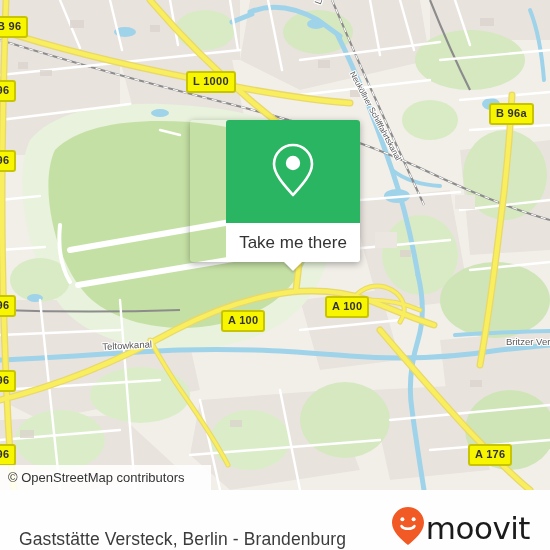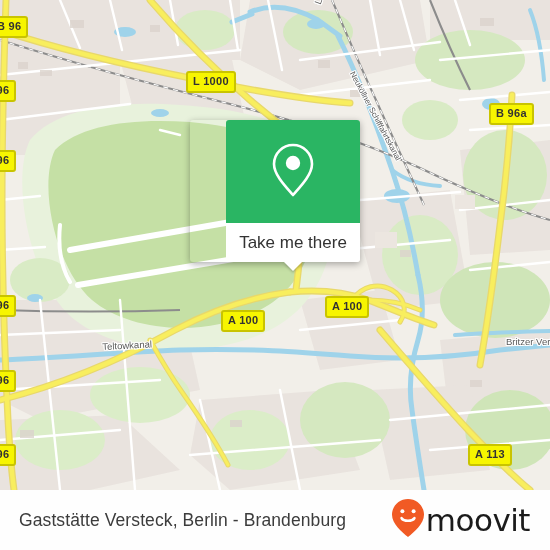--- a/index.html
+++ b/index.html
@@ -93,21 +93,21 @@
     border-right: 9px solid transparent;
     border-top: 9px solid #ffffff;
     filter: drop-shadow(0 2px 1px rgba(0,0,0,.18));
   }
 
   
   #footer {
     position: absolute; left: 0; top: 490px;
     width: 550px; height: 60px;
     background: rgba(255,255,255,.93);
-    display: flex; align-items: center; justify-content: space-between;
+    display: flex; align-items: flex-end; justify-content: space-between;
     padding: 0 20px 0 19px;
     overflow: hidden;
   }
   #footer-title {
     color: #3c3c3c;
     font-size: 17.5px;
     white-space: nowrap;
     letter-spacing: .1px;
   }
   #logo { display: flex; align-items: center; gap: 1px; }
@@ -321,31 +321,32 @@
         <div class="shield" style="left: -10px; top: 16px;">B 96</div>
         <div class="shield" style="left: -22px; top: 80px;">B 96</div>
         <div class="shield" style="left: 186px; top: 62px; margin-top: 9px;">L 1000</div>
         <div class="shield" style="left: 489px; top: 103px;">B 96a</div>
         <div class="shield" style="left: -22px; top: 150px;">B 96</div>
         <div class="shield" style="left: -22px; top: 295px;">B 96</div>
         <div class="shield" style="left: 221px; top: 310px;">A 100</div>
         <div class="shield" style="left: 325px; top: 296px;">A 100</div>
         <div class="shield" style="left: -22px; top: 370px;">B 96</div>
         <div class="shield" style="left: -22px; top: 444px;">B 96</div>
-        <div class="shield" style="left: 468px; top: 444px;">A 113</div>
+        <div class="shield" style="left: 468px; top: 444px;">A 176</div>
       </div>
 
     <div>
         <div class="maplabel" style="left: 312px; top: 2px; transform: rotate(-70deg); transform-origin: left top;">Landwehrkanal</div>
         <div class="maplabel small" style="left: 356px; top: 70px; transform: rotate(62deg); transform-origin: left top;">Neuköllner Schifffahrtskanal</div>
         <div class="maplabel" style="left: 102px; top: 341px; transform: rotate(-3deg); transform-origin: left top;">Teltowkanal</div>
         <div class="maplabel" style="left: 506px; top: 336px; transform: rotate(0deg); transform-origin: left top;">Britzer Verbi</div>
       </div>
   </div>
 
+  <div id="attrib">© OpenStreetMap contributors</div>
 
   <div id="card">
     <div id="card-green">
       <span>
         <svg width="46" height="58" viewBox="0 0 46 58" xmlns="http://www.w3.org/2000/svg">
           <path d="M23 4 C12.5 4 4 12.5 4 23 C4 34 16 46 23 54 C30 46 42 34 42 23 C42 12.5 33.5 4 23 4 Z" fill="none" stroke="#ffffff" stroke-width="2.6" stroke-linejoin="round"></path>
           <circle cx="23" cy="22" r="7.2" fill="#ffffff"></circle>
         </svg>
       </span>
     </div>

